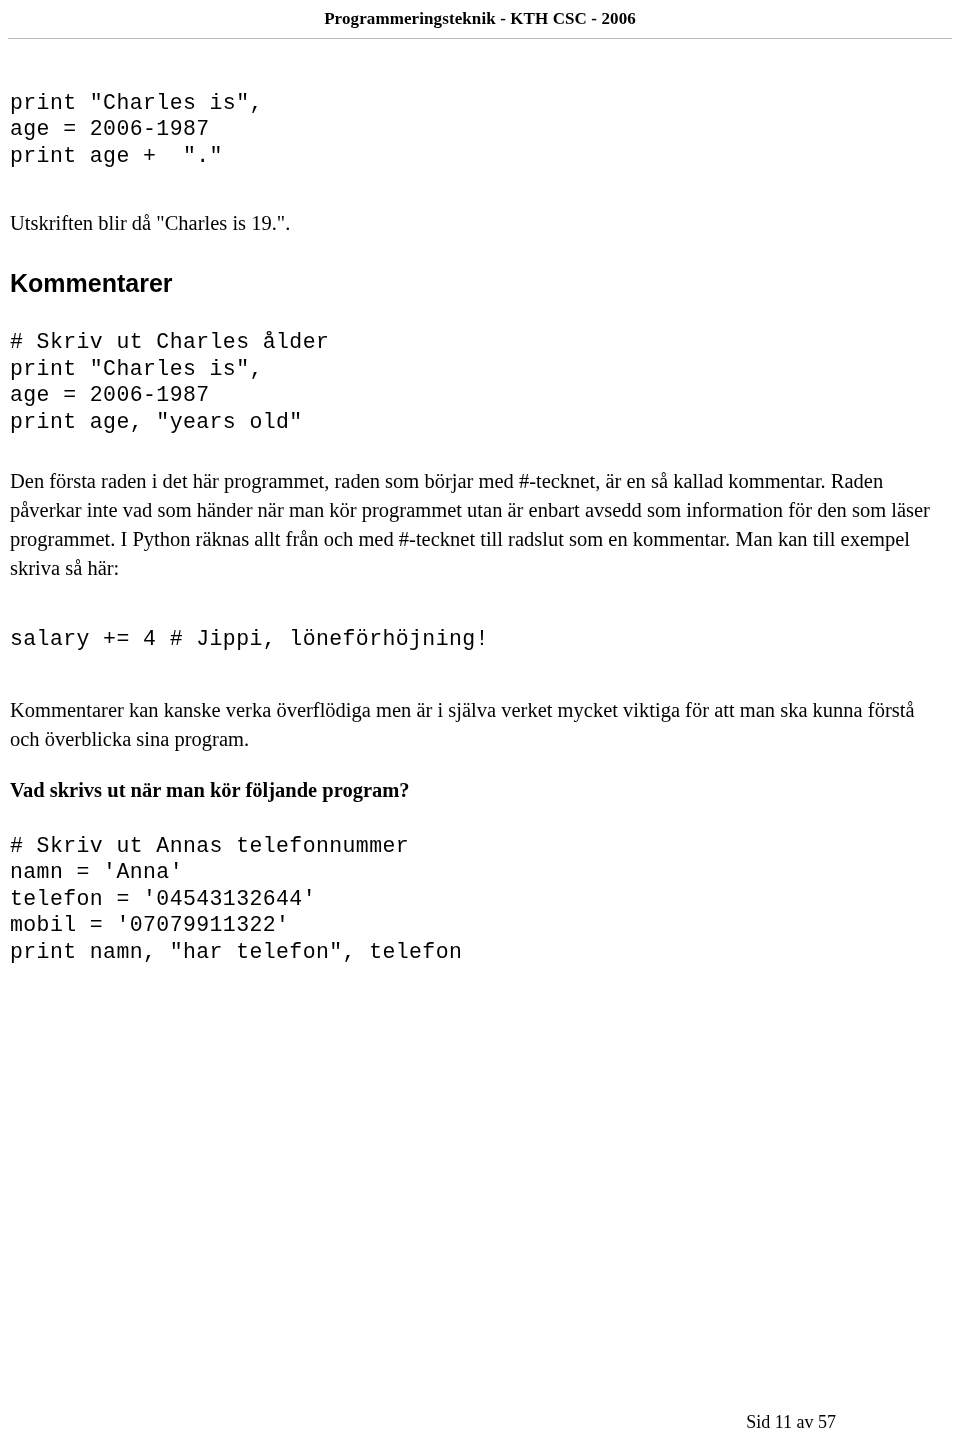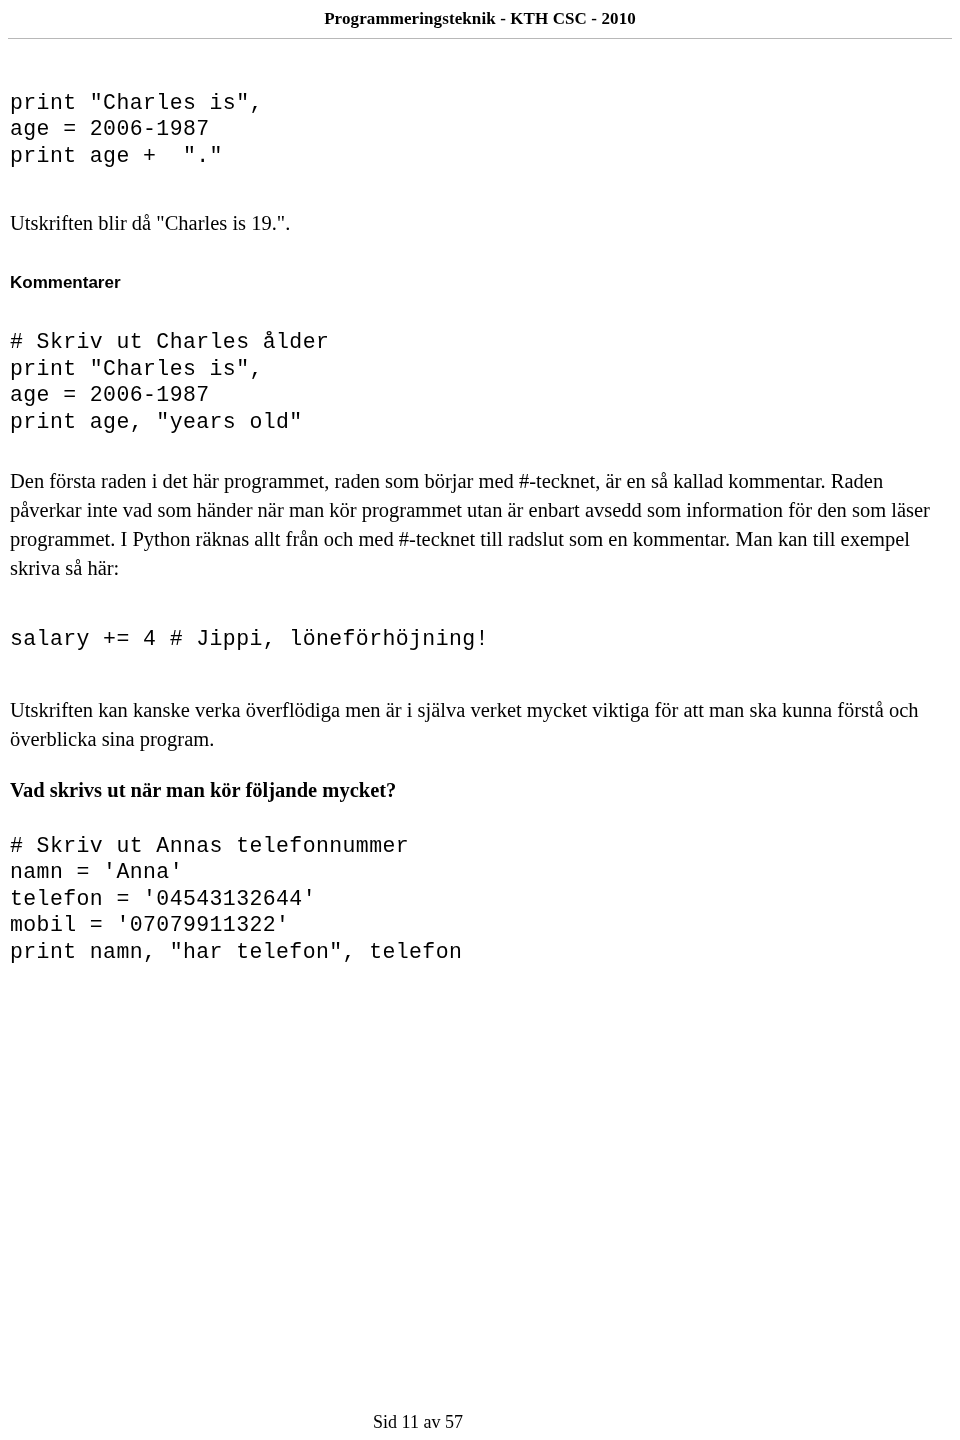--- a/index.html
+++ b/index.html
@@ -60,47 +60,47 @@
     font-family: "Liberation Serif", serif;
     font-size: 20.5px;
     line-height: 29px;
   }
   .body-text.bold {
     font-weight: bold;
   }
   h2.section-title {
     font-family: "Liberation Sans", sans-serif;
     font-weight: bold;
-    font-size: 17px;
+    font-size: 25px;
     margin: 0;
     padding: 0;
     line-height: 30px;
   }
   .sp-6 { height: 6px; }
   .sp-10 { height: 10px; }
   .sp-18 { height: 18px; }
   .sp-22 { height: 22px; }
   .sp-30 { height: 30px; }
   
   .footer {
     position: absolute;
     left: 0;
     top: 1412px;
     width: 836px;
-    text-align: center;
+    text-align: right;
     font-family: "Liberation Serif", serif;
     font-size: 18px;
   }
 </style>
 </head>
 <body>
 
 <div class="page">
 
-  <div class="header">Programmeringsteknik - KTH CSC - 2010</div>
+  <div class="header">Programmeringsteknik - KTH CSC - 2006</div>
   <div class="header-rule"></div>
 
   <div class="content">
 
     <pre class="code">print "Charles is",
 age = 2006-1987
 print age +  "."</pre>
 
     <div class="sp-18"></div>
 
@@ -120,25 +120,25 @@
     <div class="sp-10"></div>
 
     <div class="body-text">Den första raden i det här programmet, raden som börjar med #-tecknet, är en så kallad kommentar. Raden påverkar inte vad som händer när man kör programmet utan är enbart avsedd som information för den som läser programmet. I Python räknas allt från och med #-tecknet till radslut som en kommentar. Man kan till exempel skriva så här:</div>
 
     <div class="sp-22"></div>
 
     <pre class="code">salary += 4 # Jippi, löneförhöjning!</pre>
 
     <div class="sp-22"></div>
 
-    <div class="body-text">Utskriften kan kanske verka överflödiga men är i själva verket mycket viktiga för att man ska kunna förstå och överblicka sina program.</div>
+    <div class="body-text">Kommentarer kan kanske verka överflödiga men är i själva verket mycket viktiga för att man ska kunna förstå och överblicka sina program.</div>
 
     <div class="sp-22"></div>
 
-    <div class="body-text bold">Vad skrivs ut när man kör följande mycket?</div>
+    <div class="body-text bold">Vad skrivs ut när man kör följande program?</div>
 
     <div class="sp-6"></div>
 
     <pre class="code"># Skriv ut Annas telefonnummer
 namn = 'Anna'
 telefon = '04543132644'
 mobil = '07079911322'
 print namn, "har telefon", telefon</pre>
 
   </div>

